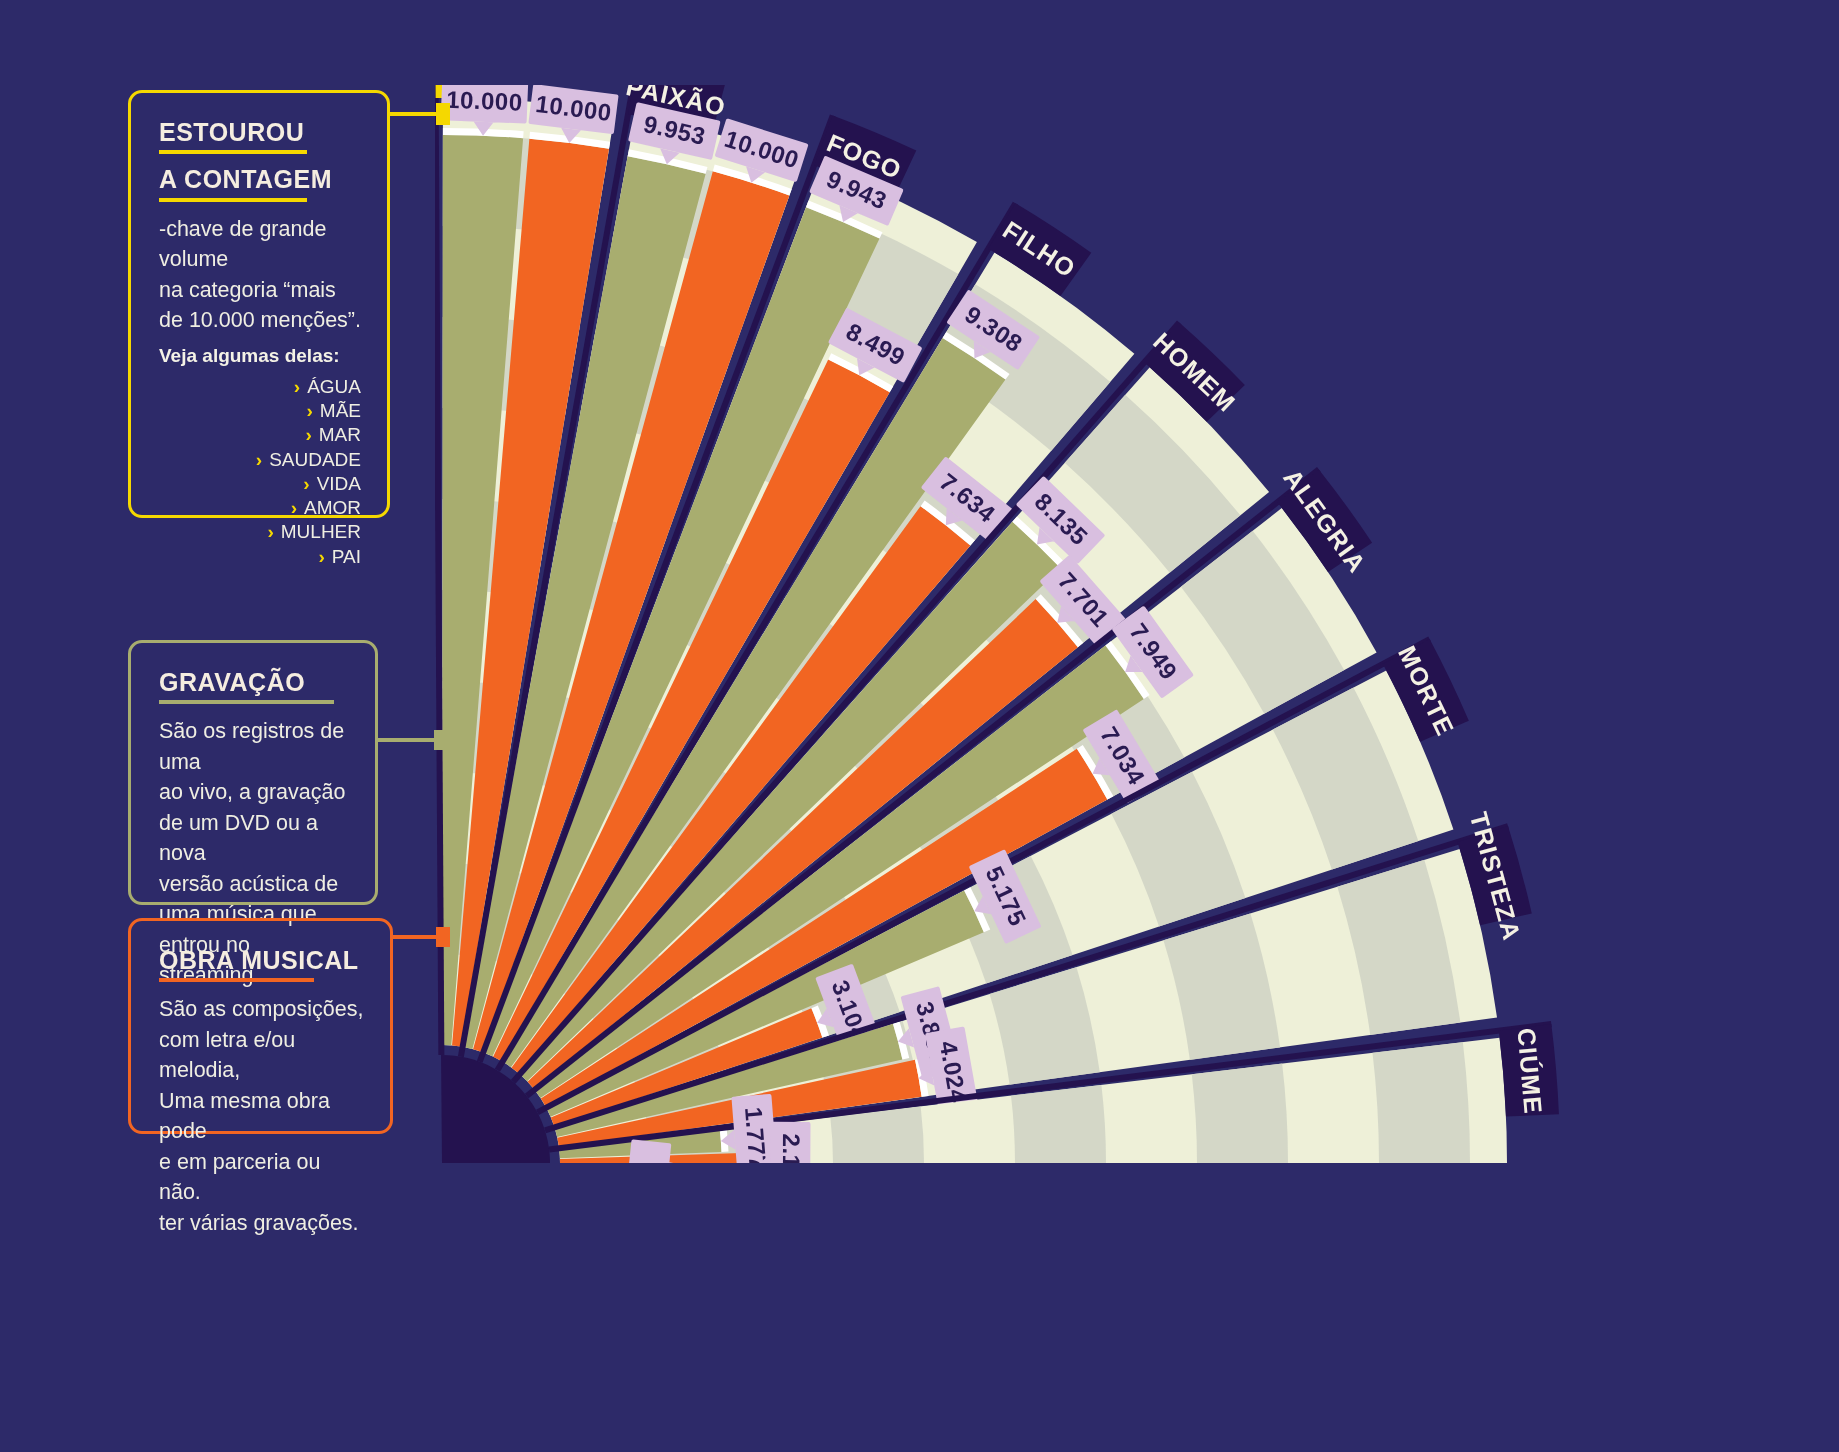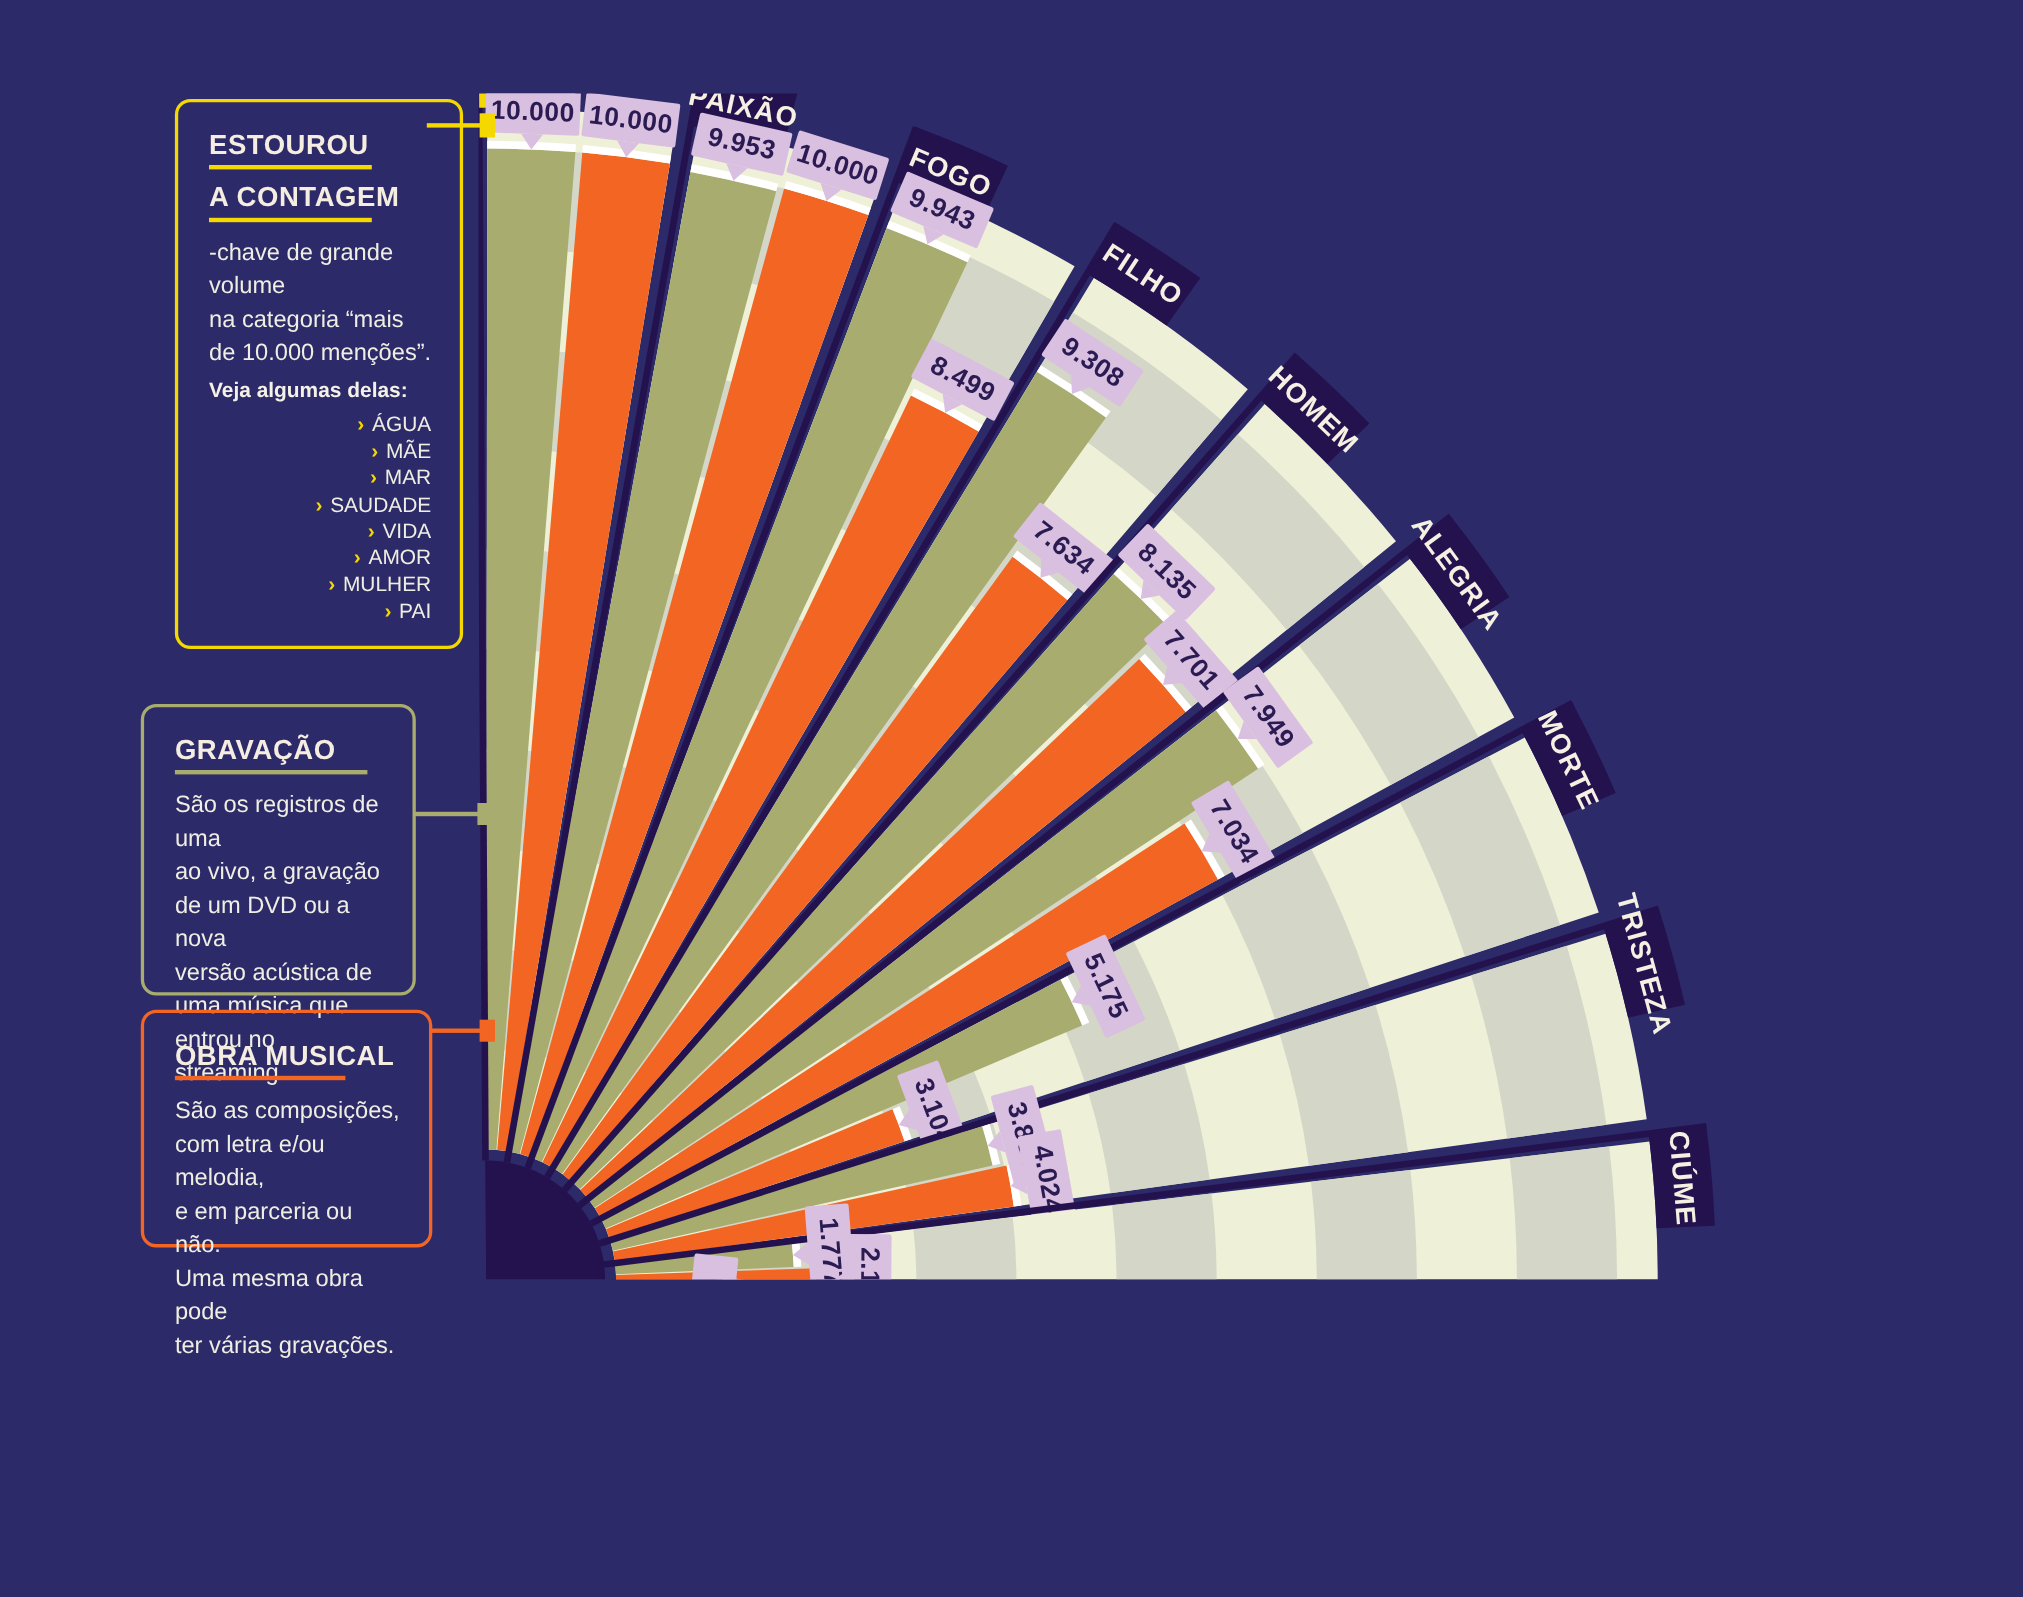--- a/index.html
+++ b/index.html
@@ -19,21 +19,21 @@
              color:#f5ede0;line-height:1.05;margin:0 0 2px 0;}
   .rule{height:4px;width:148px;margin:5px 0 12px 0;background:#f5d800;}
   .rule.olive{background:#a8ad6f;width:175px;}
   .rule.orange{background:#f26522;width:155px;}
   .box-body{font-size:21.5px;line-height:1.42;color:#efeee2;font-weight:400;}
   .sub{font-size:19px;font-weight:bold;color:#f4f2e6;margin-top:9px;}
   .kw-list{list-style:none;margin:8px 0 0 0;padding:0;}
   .kw-list li{font-size:19px;line-height:1.28;color:#efeee2;text-align:right;}
   .chev{color:#f5d800;font-weight:bold;margin-right:7px;}
 
-  #box1{left:128px;top:90px;width:262px;height:500px;margin-left:31px;}
+  #box1{left:128px;top:90px;width:262px;height:428px;}
   #box2{left:128px;top:640px;width:250px;height:265px;}
   #box3{left:128px;top:918px;width:265px;height:216px;}
 
   
   .leader{position:absolute;background:#f5d800;}
   .leader.olive{background:#a8ad6f;}
   .leader.orange{background:#f26522;}
 
   
   .lbl{font-weight:bold;fill:#f4f1e3;font-size:25px;letter-spacing:1.2px;
@@ -337,18 +337,18 @@
       <div>entrou no streaming.</div>
     </div>
   </div>
 
   <div class="box orange" id="box3">
     <div class="box-title">OBRA MUSICAL</div>
     <div class="rule orange"></div>
     <div class="box-body">
       <div>São as composições,</div>
       <div>com letra e/ou melodia,</div>
+      <div>Uma mesma obra pode</div>
       <div>e em parceria ou não.</div>
-      <div>Uma mesma obra pode</div>
       <div>ter várias gravações.</div>
     </div>
   </div>
 </div>
 
 </body></html>

